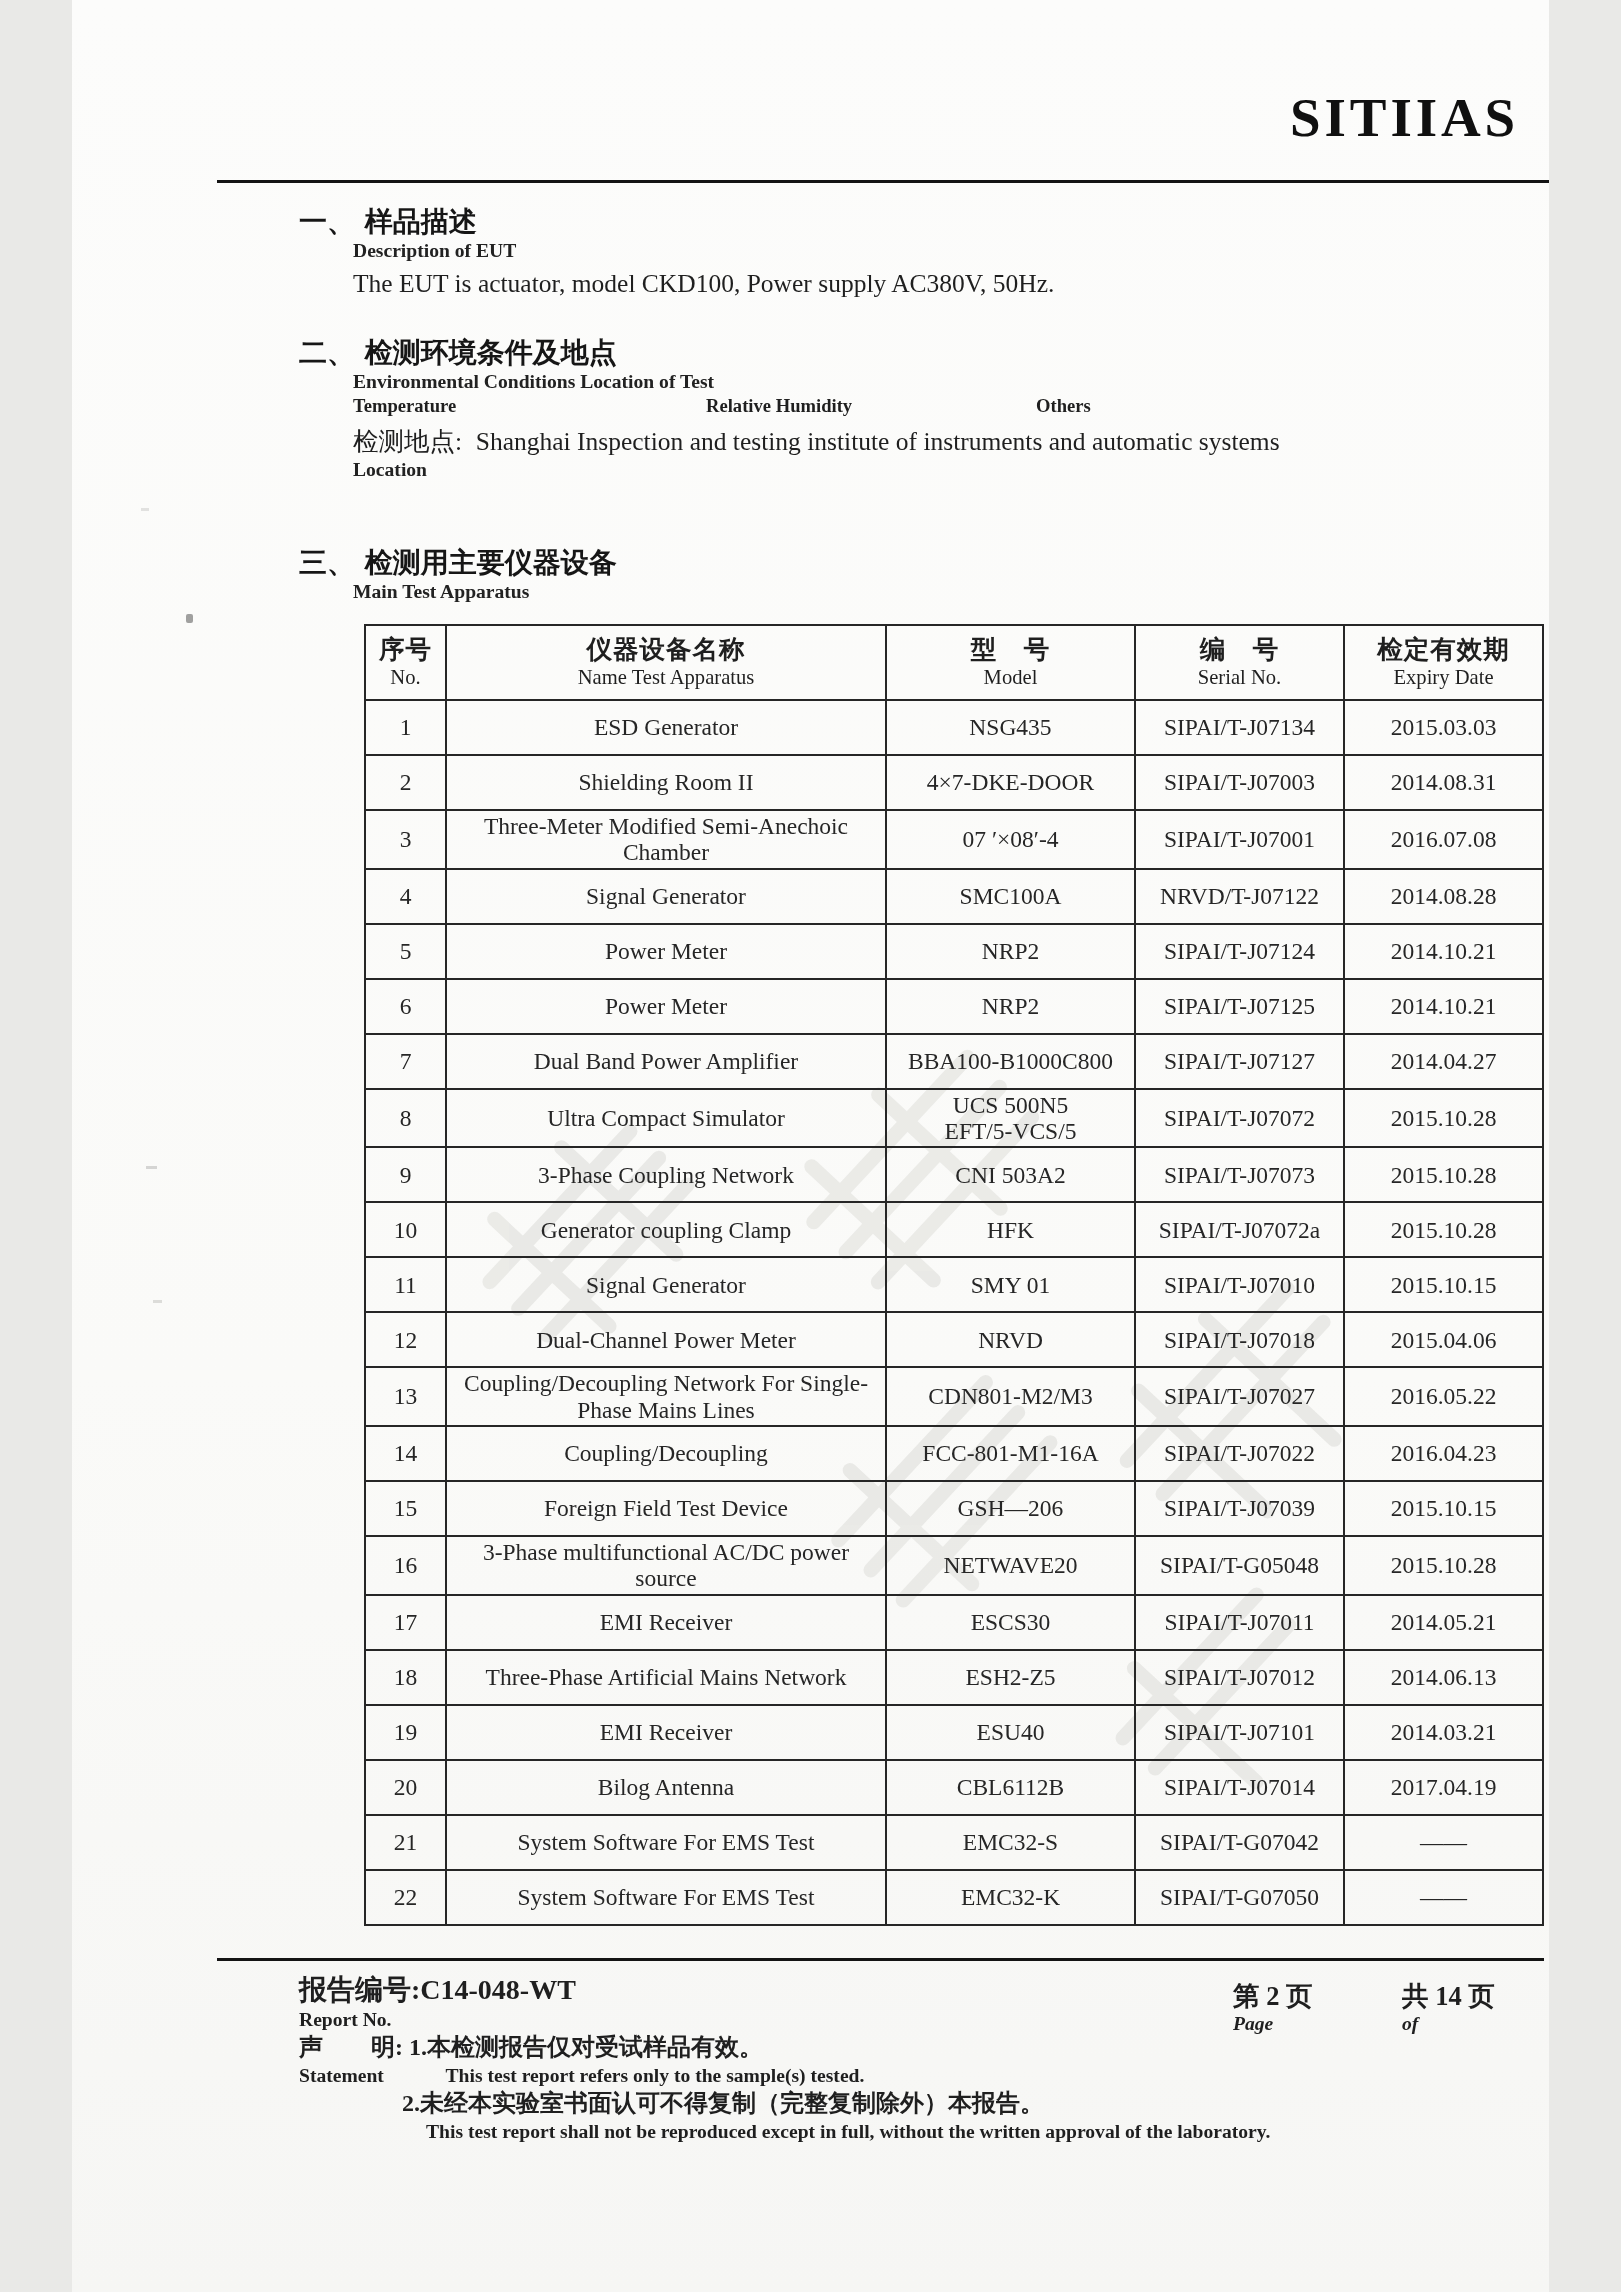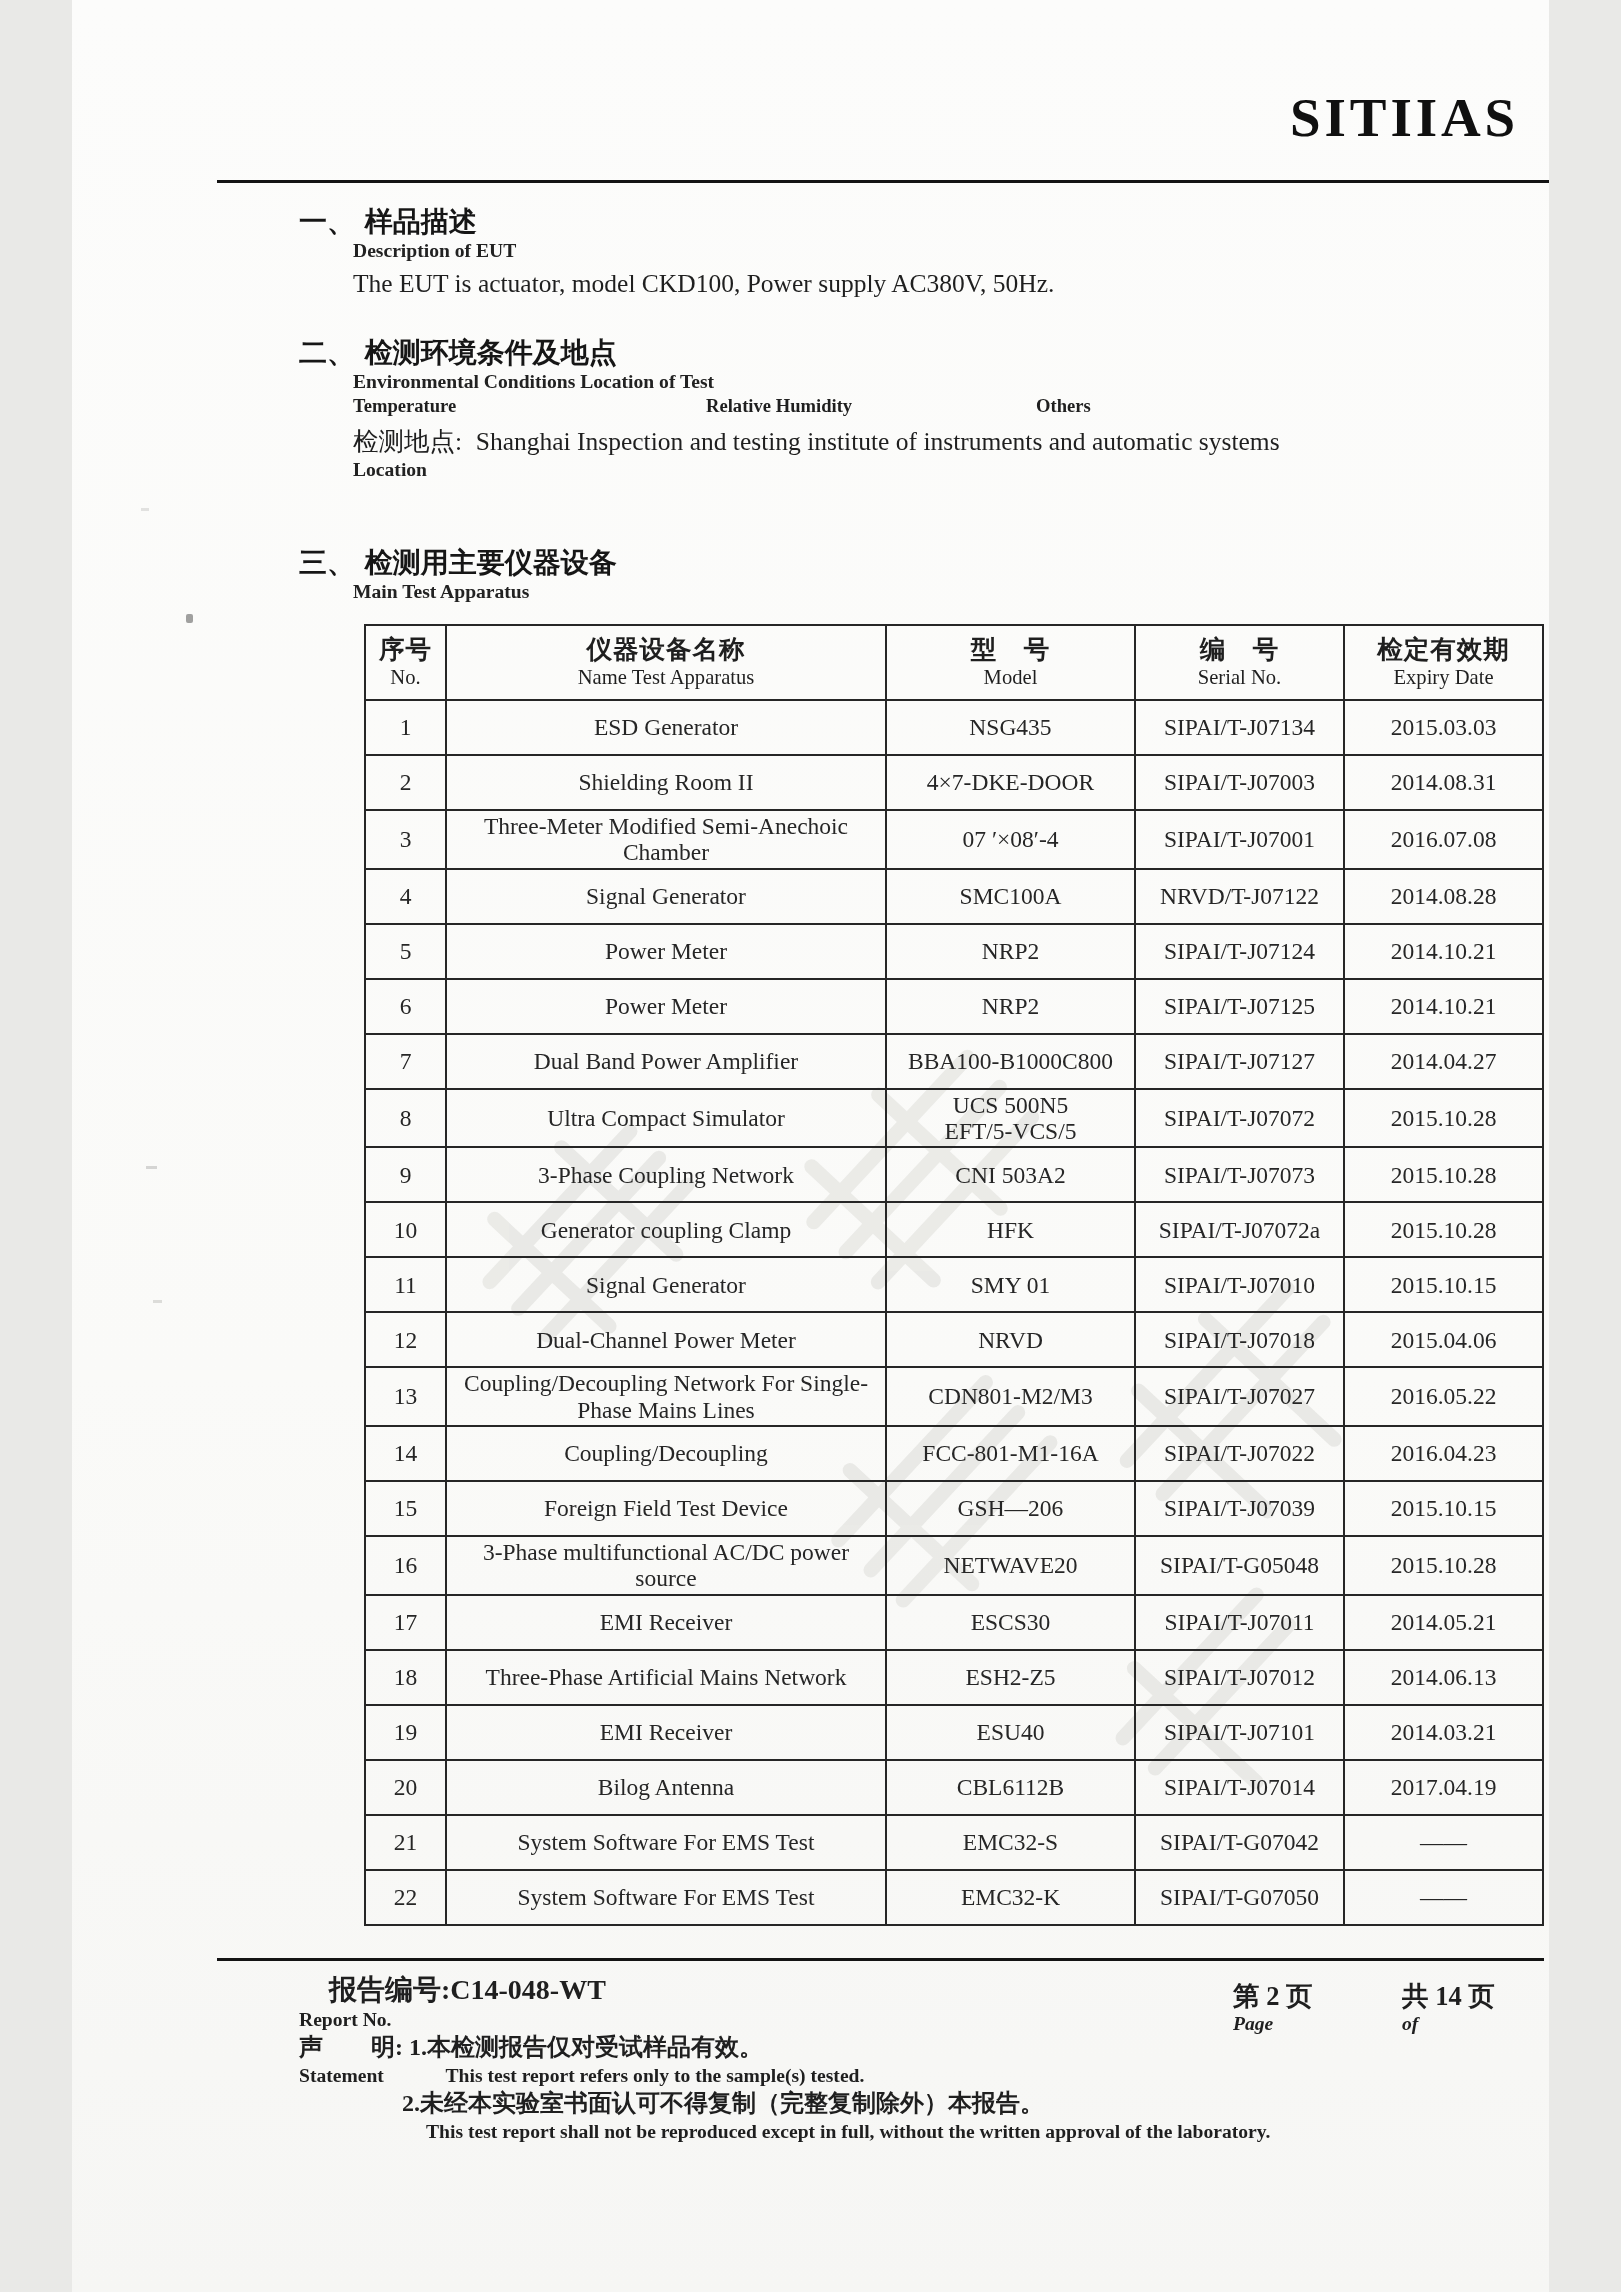--- a/index.html
+++ b/index.html
@@ -28,21 +28,21 @@
   
   table.apparatus{position:absolute;left:292px;top:624px;width:1178px;border-collapse:collapse;table-layout:fixed;background:transparent;}
   table.apparatus th,table.apparatus td{border:2px solid #262626;text-align:center;vertical-align:middle;padding:2px 3.9px;}
   table.apparatus{border:2.9px solid #1c1c1c;}
   th .th-zh{font-size:25.5px;font-weight:bold;line-height:31px;letter-spacing:1px;}
   th .th-en{font-size:20.6px;font-weight:normal;line-height:25.5px;}
   table.apparatus th{height:69px;}
   table.apparatus td{height:49px;font-size:23.5px;line-height:1.12;white-space:pre-line;color:#262626;}
   
   .footer-left{position:absolute;left:227px;top:1972px;width:1078px;}
-  .f-report{font-size:28px;font-weight:bold;line-height:35px;margin-left:30px;}
+  .f-report{font-size:28px;font-weight:bold;line-height:35px;}
   .f-reportno{font-size:19.6px;font-weight:bold;line-height:25.5px;}
   .f-line{font-size:24px;font-weight:bold;line-height:29px;white-space:nowrap;}
   .f-line .zh-lbl{display:inline-block;}
   .f-line-en{font-size:19.6px;font-weight:bold;line-height:27.4px;white-space:nowrap;}
   .f-line-en .en-lbl{display:inline-block;width:142px;}
   .indent1{margin-left:103px;}
   .indent2{margin-left:127px;}
   .footer-right{position:absolute;left:1161px;top:1978px;width:353px;}
   .fr-row{position:relative;height:35px;font-size:26.5px;font-weight:bold;}
   .fr-row span{position:absolute;white-space:nowrap;}

